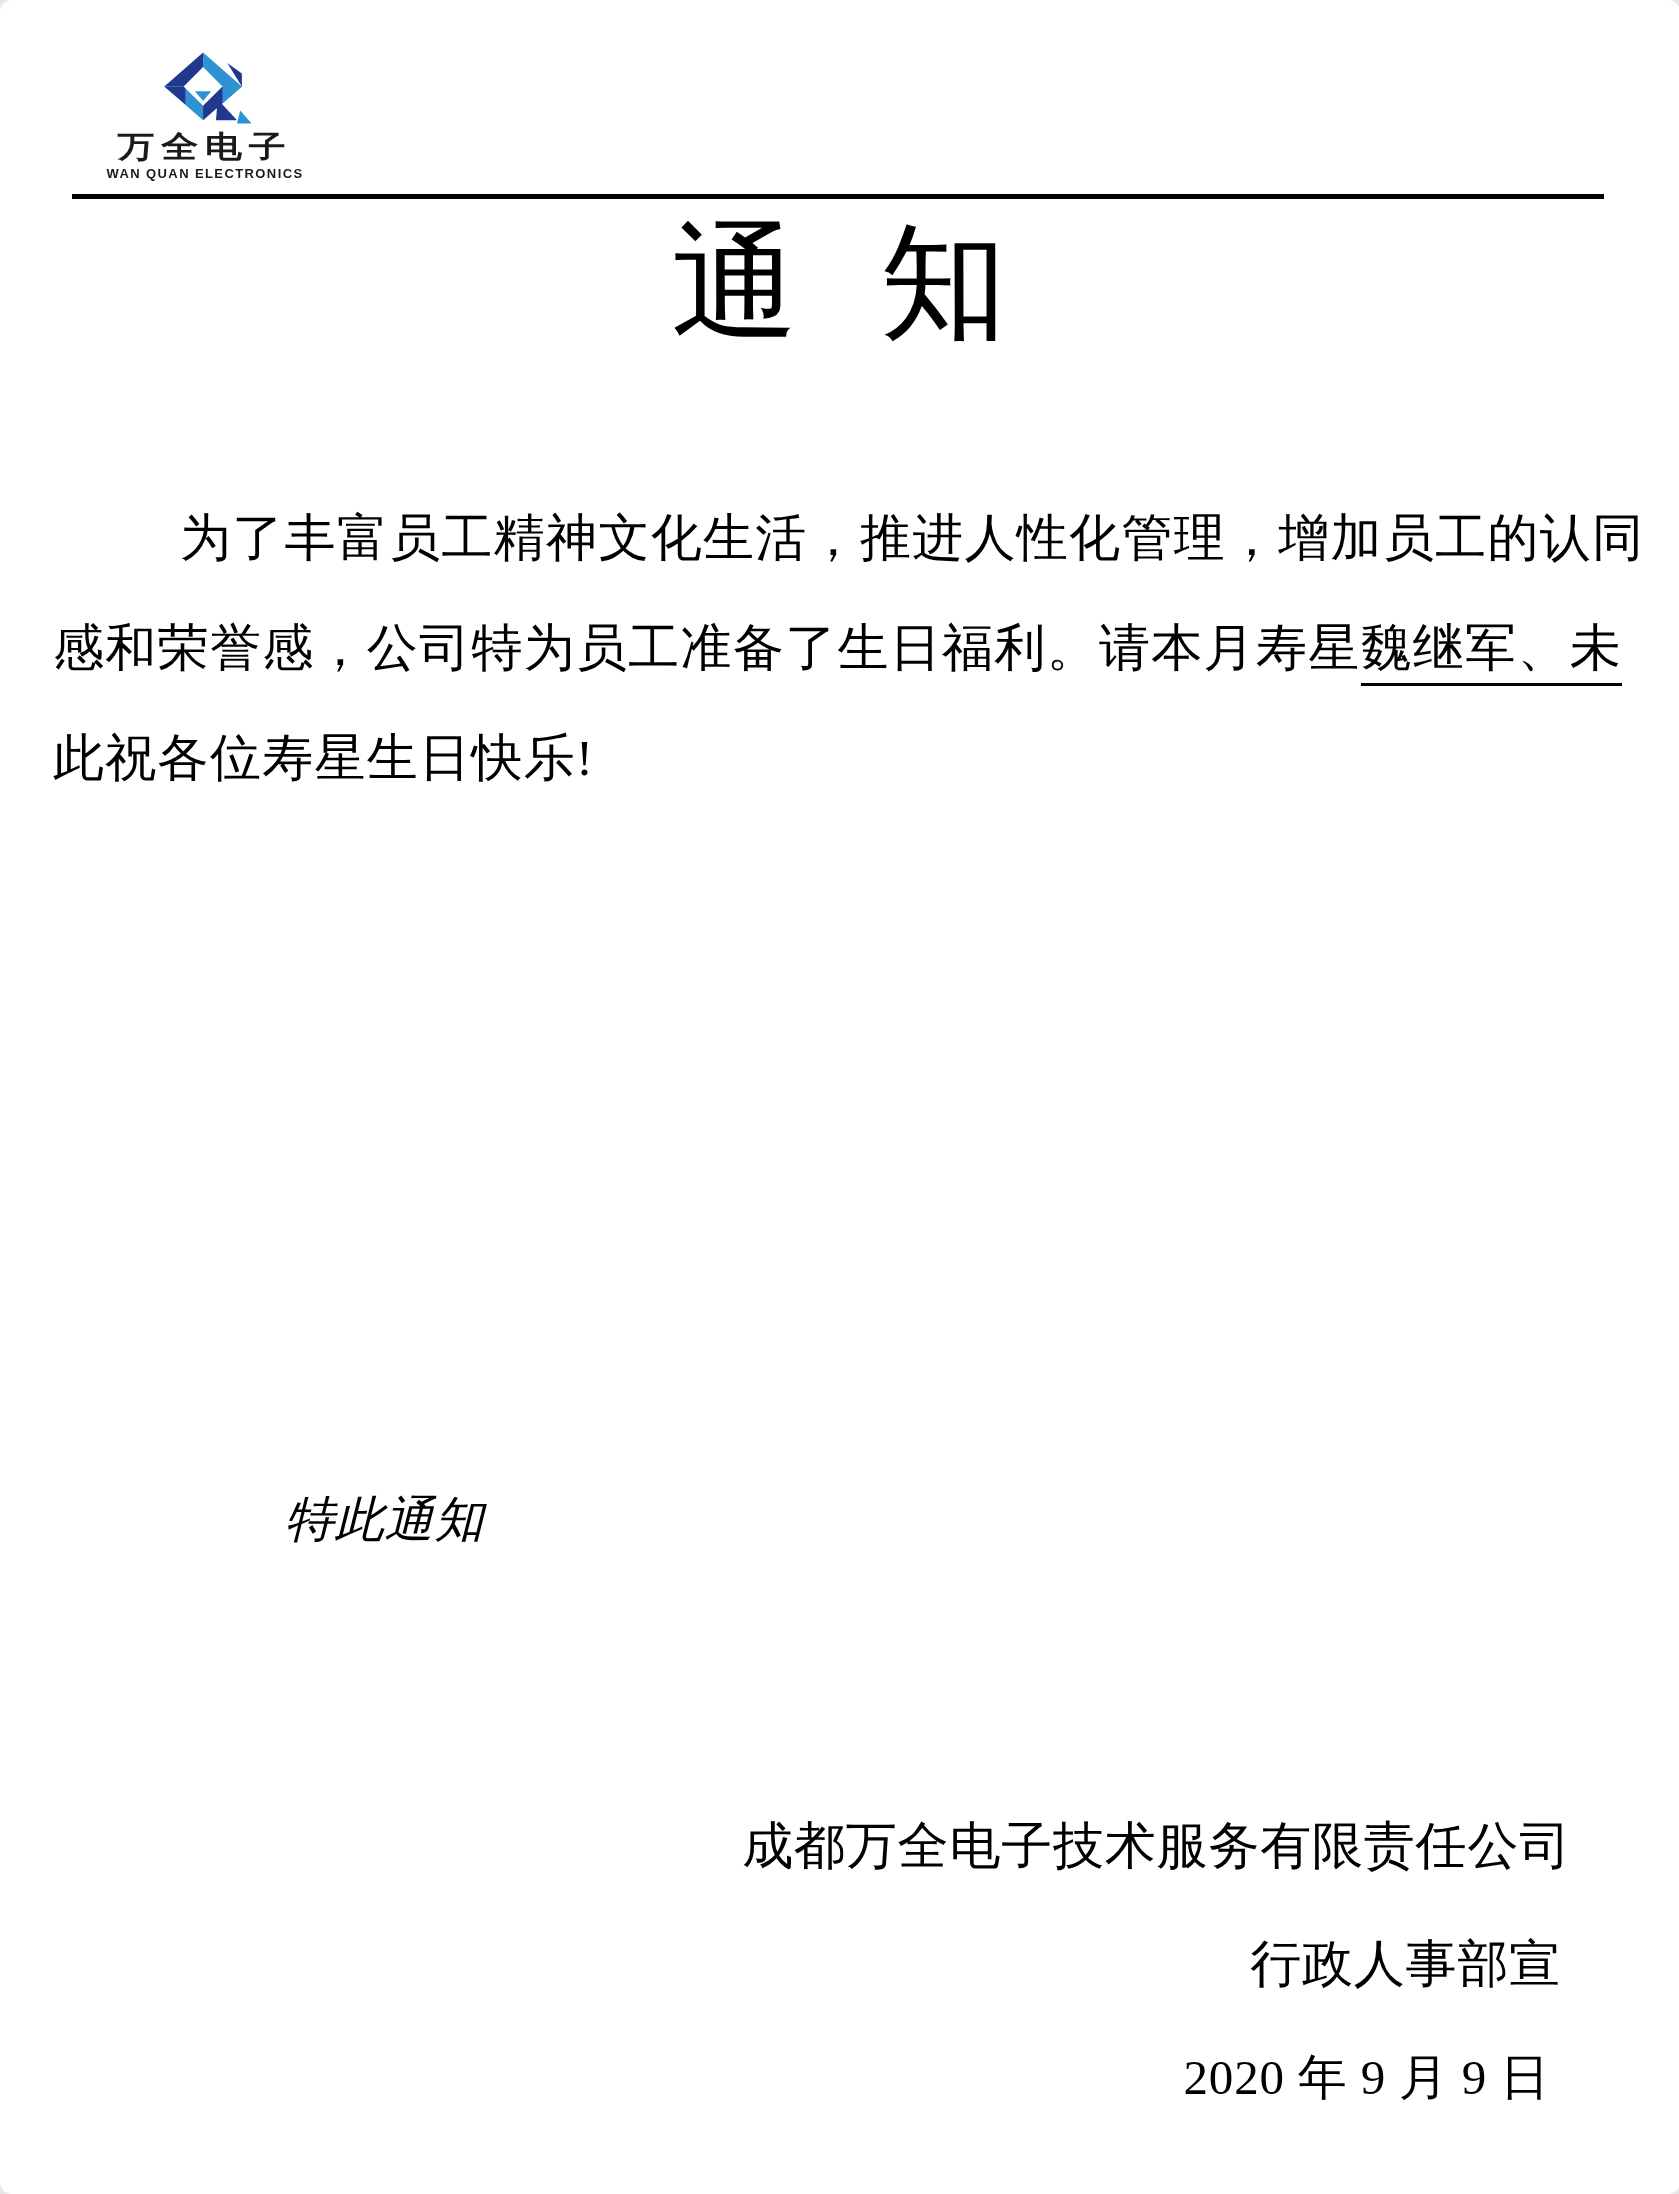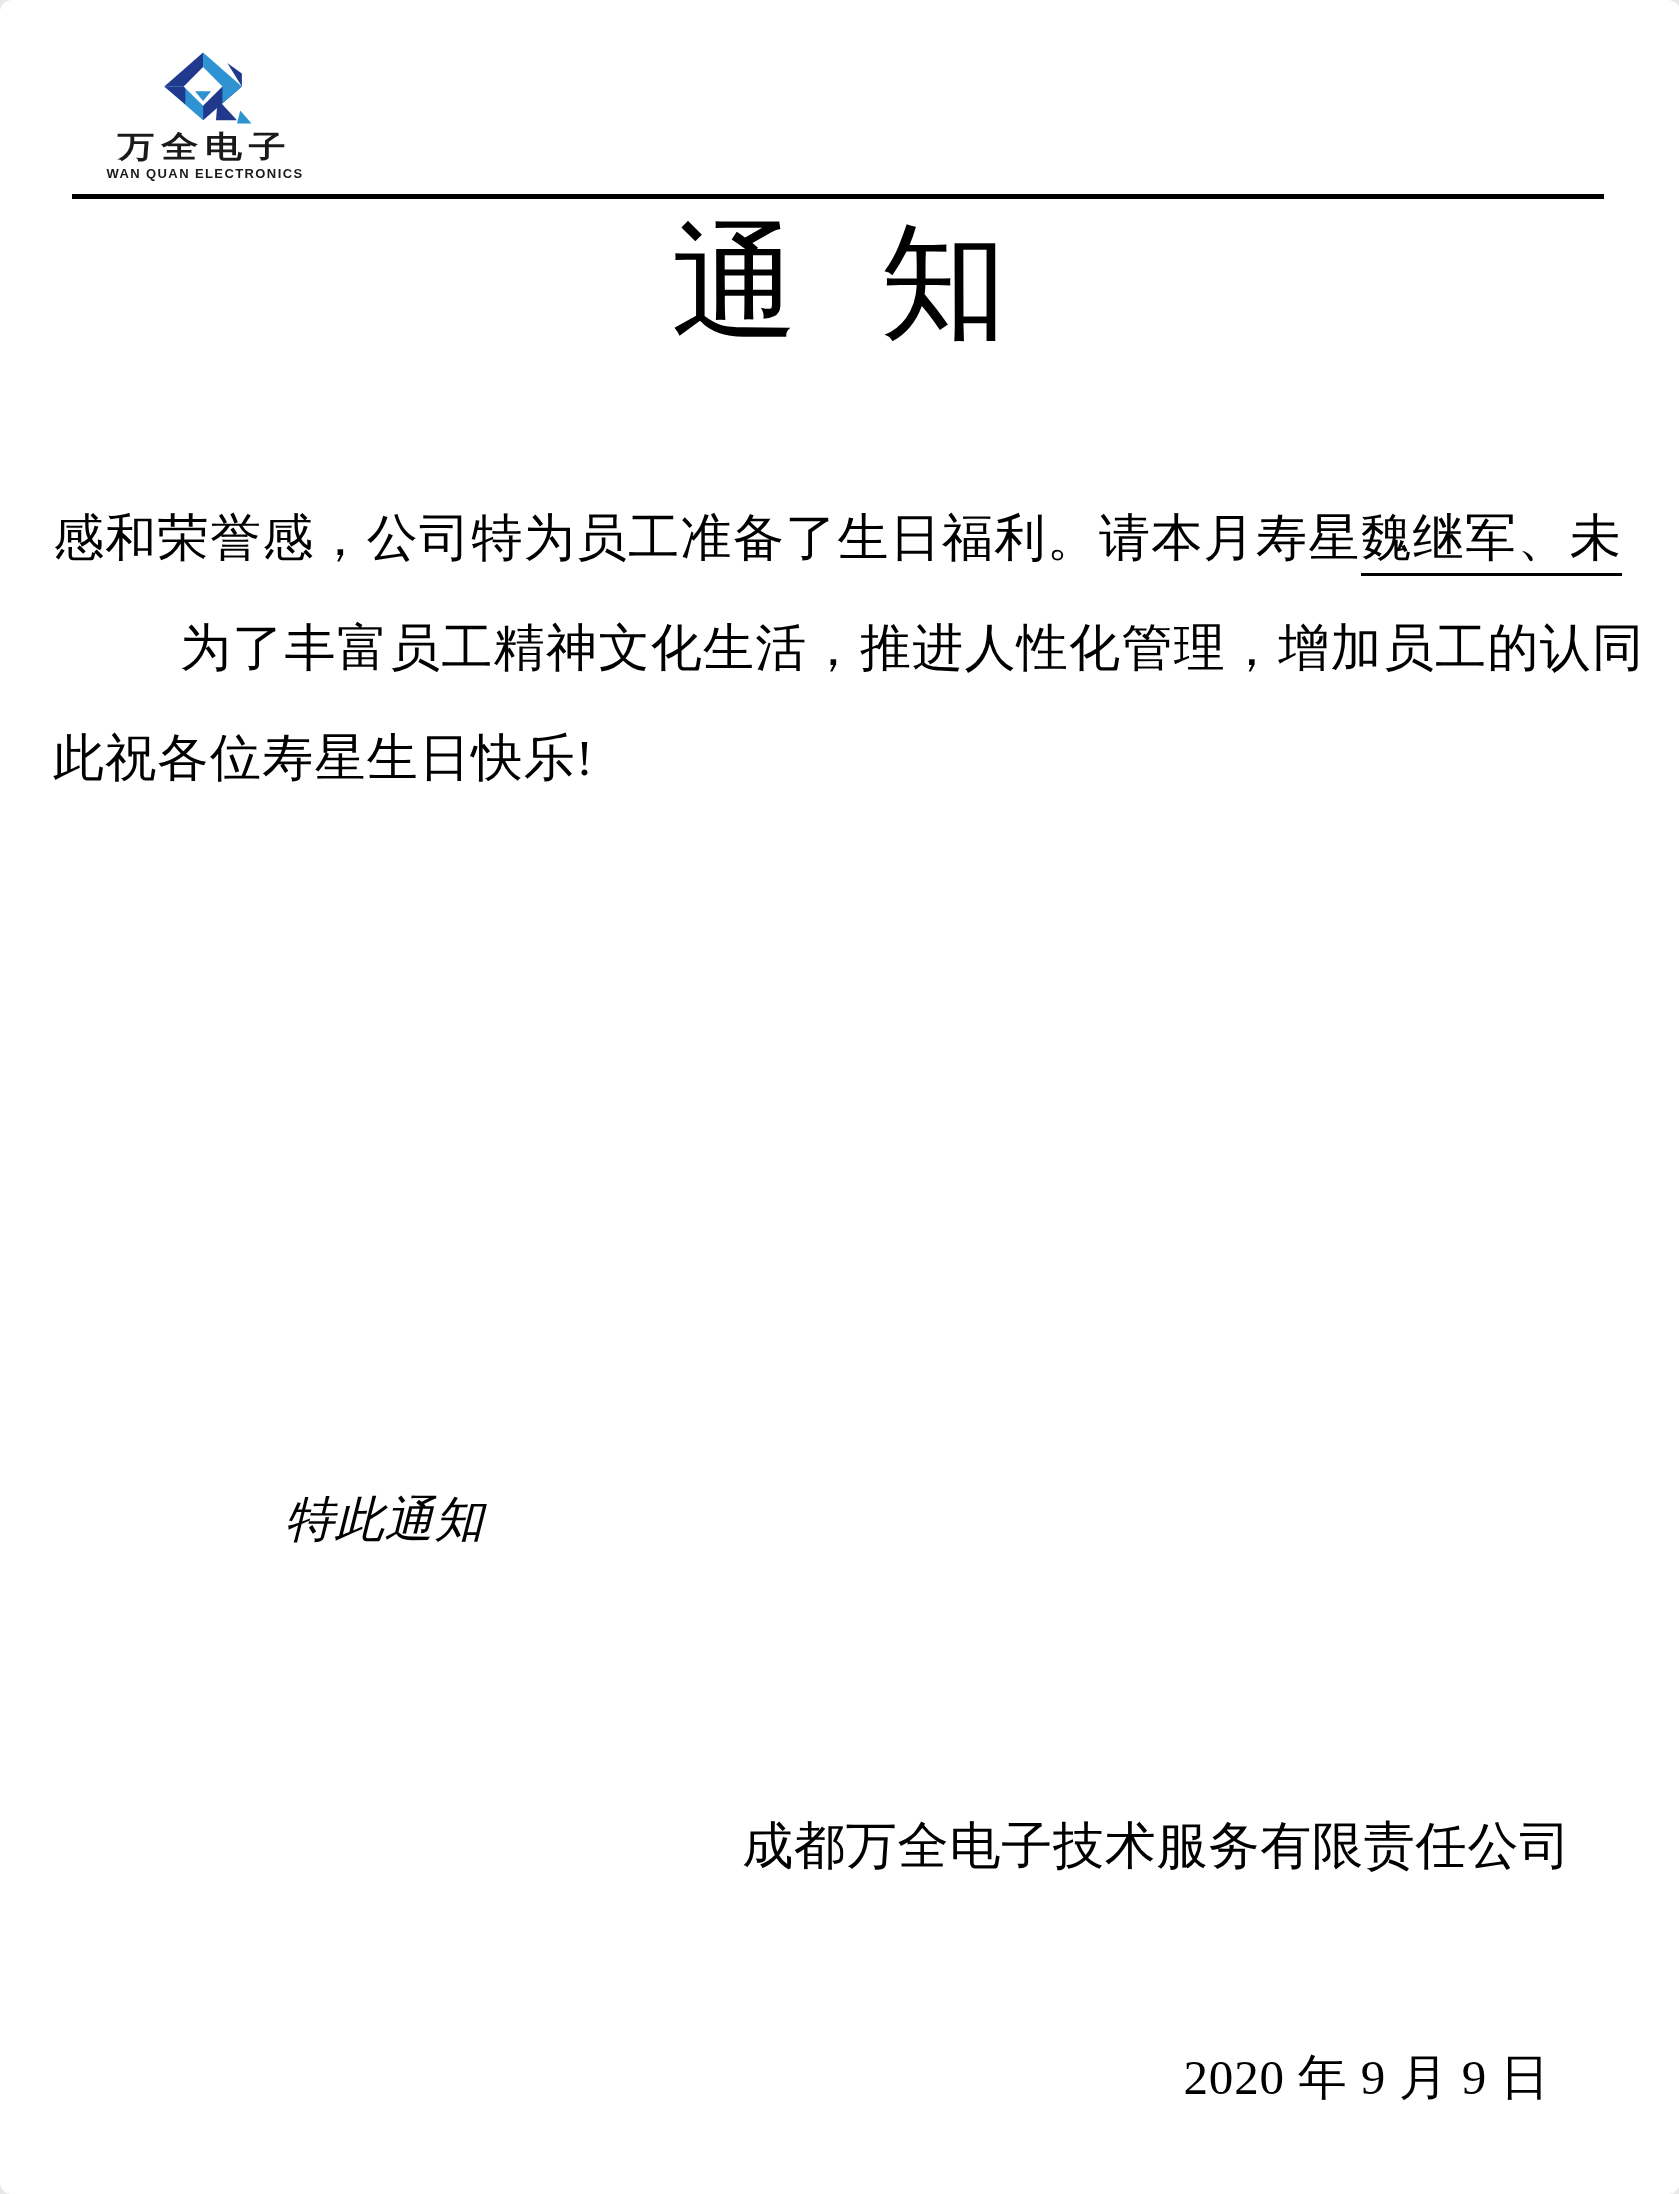--- a/index.html
+++ b/index.html
@@ -143,30 +143,31 @@
     </svg>
     <span class="logo-name">万全电子</span>
     <span class="logo-subtitle">WAN QUAN ELECTRONICS</span>
   </div>
 
   <div class="header-divider"></div>
 
   <div class="doc-title">通 知</div>
 
   <div class="doc-body">
+    <div class="body-line indent">
+      <span>为了丰富员工精神文化生活，推进人性化管理，增加员工的认同</span>
+    </div>
     <div class="body-line">
       <span>感和荣誉感，公司特为员工准备了生日福利。请本月寿星</span><span class="u-names">魏继军、未</span>
-    </div>
-    <div class="body-line indent">
-      <span>为了丰富员工精神文化生活，推进人性化管理，增加员工的认同</span>
     </div>
     <div class="body-line">
       <span>此祝各位寿星生日快乐!</span>
     </div>
   </div>
 
   <div class="closing-note">特此通知</div>
 
   <div class="sig-line sig-company">成都万全电子技术服务有限责任公司</div>
+  <div class="sig-line sig-department">行政人事部宣</div>
   <div class="sig-line sig-date">2020 年 9 月 9 日</div>
 
 </div>
 
 
 </body></html>

